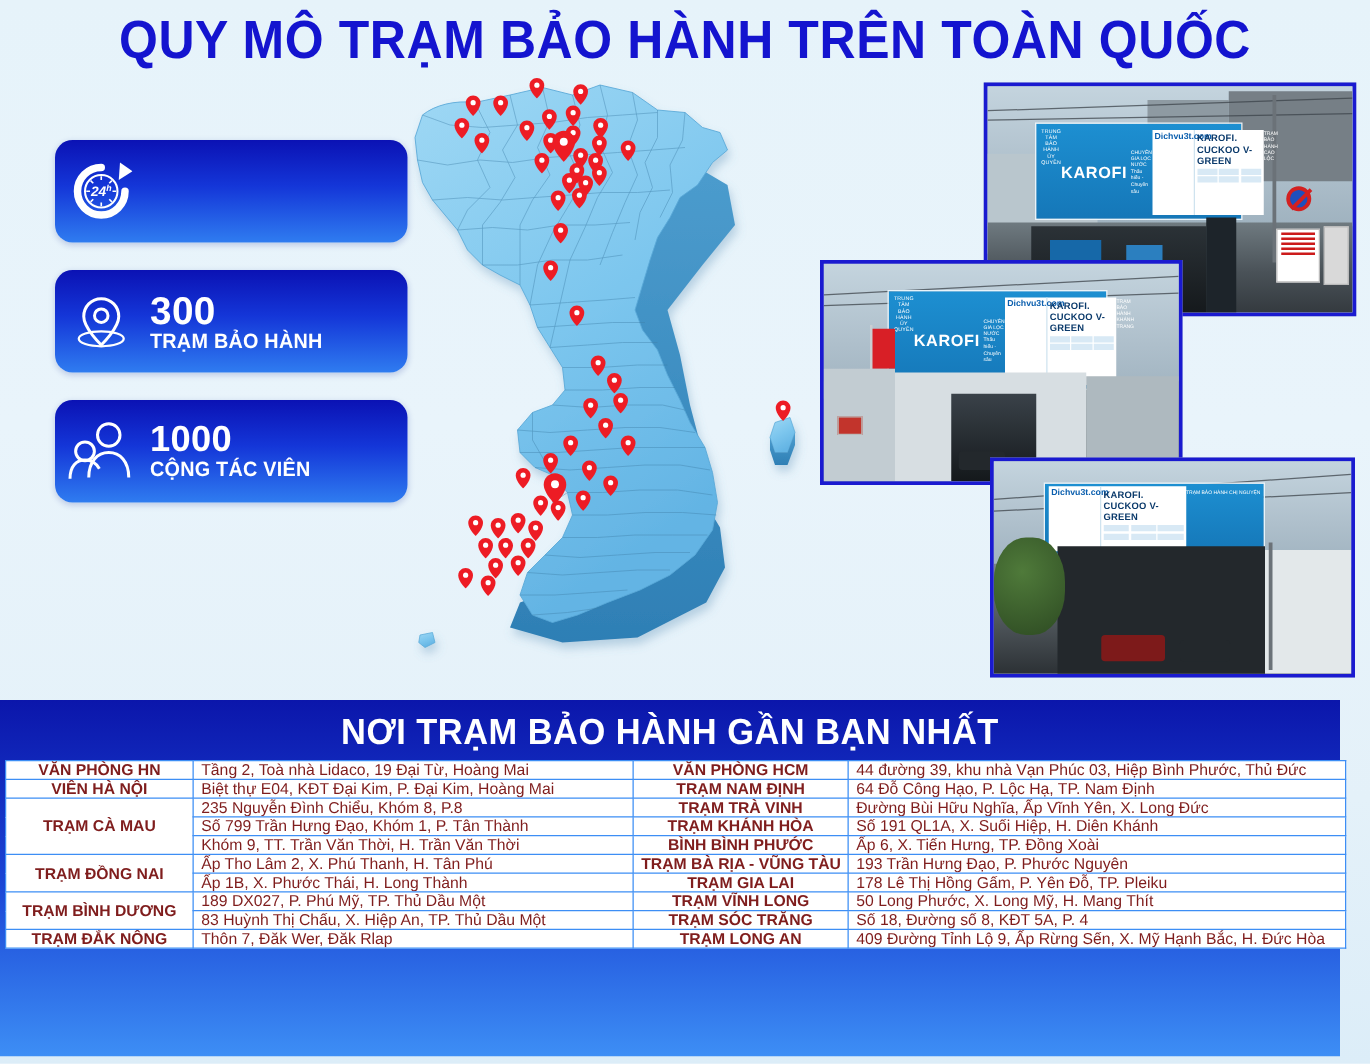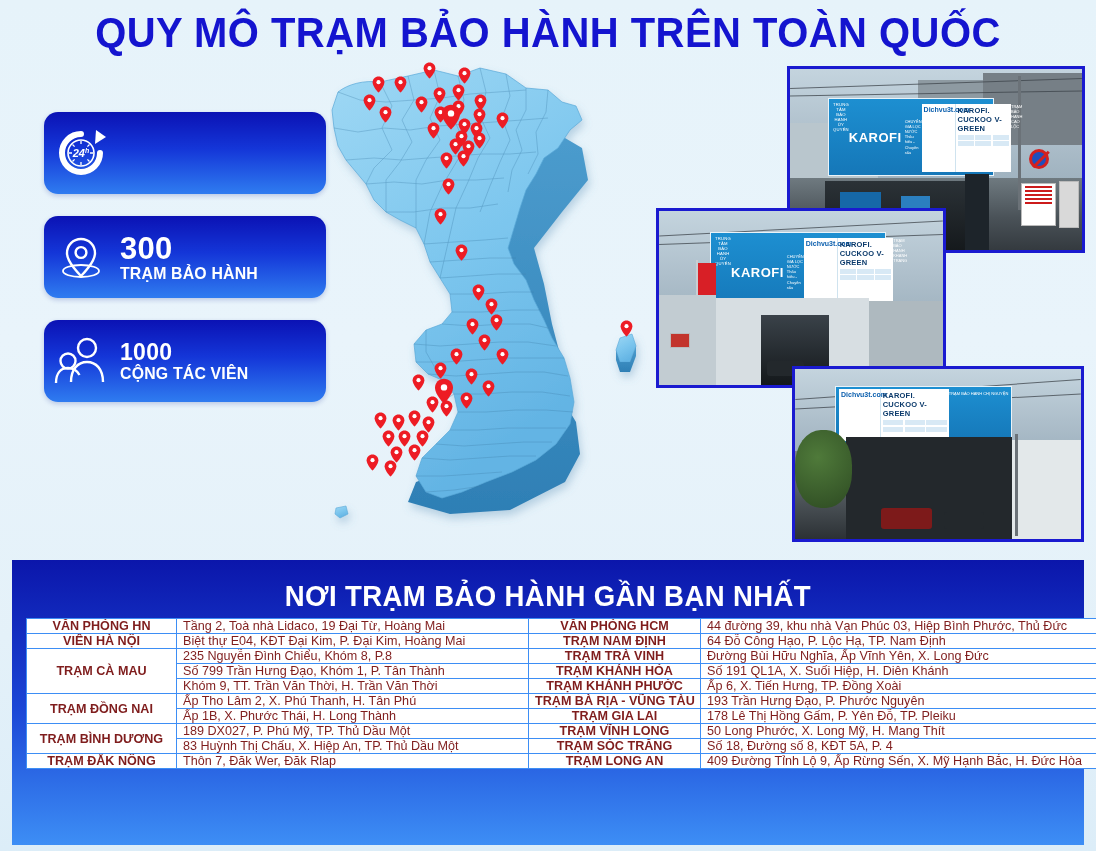--- a/index.html
+++ b/index.html
@@ -56,21 +56,21 @@
   }
   .stat-card .big {
     font-size: 31px; font-weight: bold; letter-spacing: .3px;
     display: block; white-space: nowrap; margin-top: 1px;
   }
   .stat-card .lbl-bot {
     font-size: 16.5px; font-weight: bold; letter-spacing: .2px;
     transform: scaleX(0.96); transform-origin: left center;
     display: block; white-space: nowrap; margin-top: 1px;
   }
-  .stat-card.tall .big { font-size: 23px; }
+  .stat-card.tall .big { font-size: 29px; }
 
   
   .map-wrap {
     position: absolute; left: 330px; top: 62px;
     width: 330px; height: 480px;
   }
   .map-wrap svg { width: 100%; height: 100%; display: block; }
   .pin { fill: #ed1c24; }
   .pin-dot { fill: #ffffff; }
 
@@ -118,24 +118,24 @@
   .rs-line { height:2px; background:#cc1b1b; margin:2px 3px; }
   .nostop { position:absolute; width:20px; height:20px; border-radius:50%;
             background:#1f4fbd; border:3px solid #d32020; }
   .nostop:after { content:""; position:absolute; left:-2px; top:6px; width:22px; height:3px;
                   background:#d32020; transform:rotate(-45deg); }
   .flag { position:absolute; background:#d81f26; }
   .moto { position:absolute; background:#23282c; border-radius:3px; }
 
   
   .table-section {
-    position: absolute; left: 12px; top: 560px;
+    position: absolute; left: 0; top: 560px;
     width: 1072px; height: 285px;
     background: linear-gradient(180deg, #0b16ab 0%, #1b46d6 52%, #3d8ef5 100%);
-    padding: 14px;
+    padding: 4px;
   }
   .table-header {
     height: 44px; display: flex; align-items: center; justify-content: center;
   }
   .table-header h2 {
     color: #ffffff; font-size: 29px; font-weight: bold;
     letter-spacing: .4px; transform: scaleX(0.95); white-space: nowrap;
   }
   table.stations {
     width: 100%; border-collapse: collapse; background: #ffffff;
@@ -540,21 +540,21 @@
           <td class="name">TRẠM TRÀ VINH</td>
           <td class="addr">Đường Bùi Hữu Nghĩa, Ấp Vĩnh Yên, X. Long Đức</td>
         </tr>
         <tr>
           <td class="addr">Số 799 Trần Hưng Đạo, Khóm 1, P. Tân Thành</td>
           <td class="name">TRẠM KHÁNH HÒA</td>
           <td class="addr">Số 191 QL1A, X. Suối Hiệp, H. Diên Khánh</td>
         </tr>
         <tr>
           <td class="addr">Khóm 9, TT. Trần Văn Thời, H. Trần Văn Thời</td>
-          <td class="name">TRẠM KHÁNH PHƯỚC</td>
+          <td class="name">BÌNH BÌNH PHƯỚC</td>
           <td class="addr">Ấp 6, X. Tiến Hưng, TP. Đồng Xoài</td>
         </tr>
         <tr>
           <td class="name" rowspan="2">TRẠM ĐỒNG NAI</td>
           <td class="addr">Ấp Tho Lâm 2, X. Phú Thanh, H. Tân Phú</td>
           <td class="name">TRẠM BÀ RỊA - VŨNG TÀU</td>
           <td class="addr">193 Trần Hưng Đạo, P. Phước Nguyên</td>
         </tr>
         <tr>
           <td class="addr">Ấp 1B, X. Phước Thái, H. Long Thành</td>

